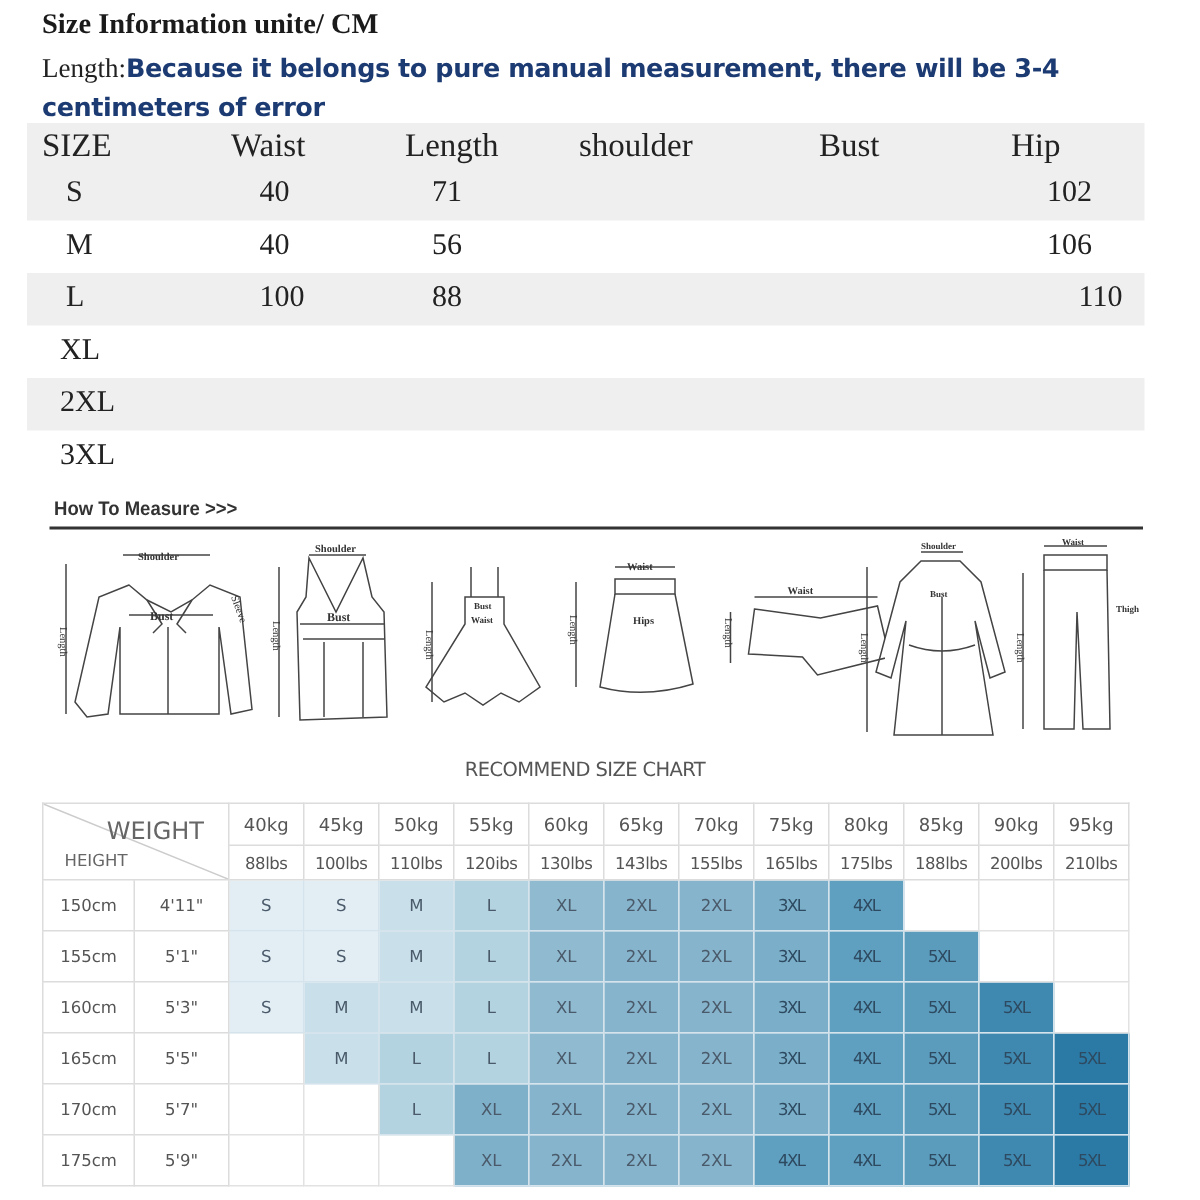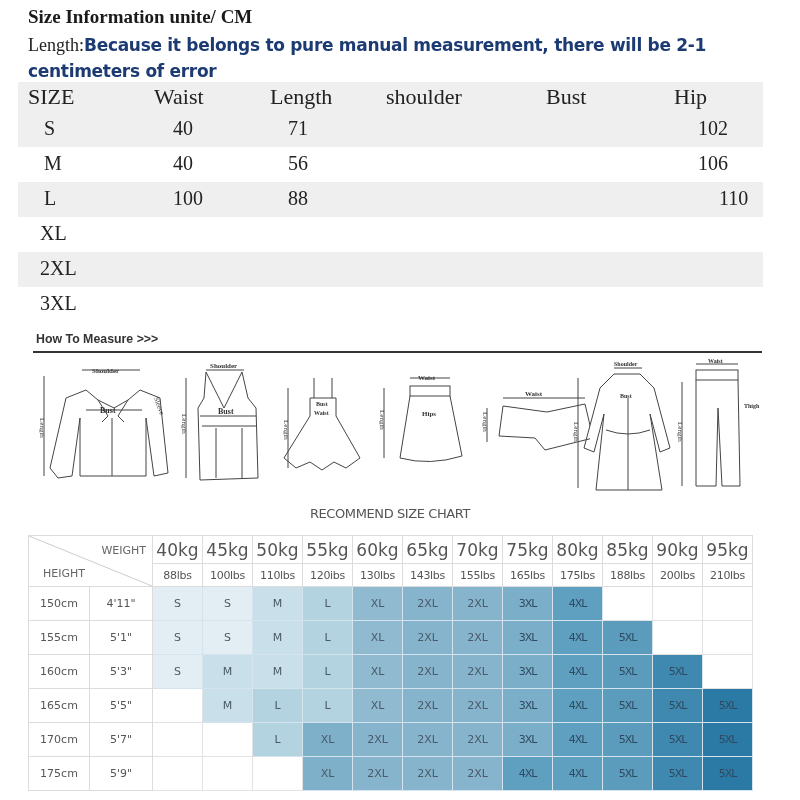--- a/index.html
+++ b/index.html
@@ -14,37 +14,37 @@
   .srow span{position:absolute;top:5px;}
   .hdr{font-size:22px;height:30px;}
   .hdr span{top:2px;}
   .htm{position:absolute;left:36px;top:331px;font-family:"Liberation Sans",sans-serif;font-weight:bold;font-size:13px;color:#333;transform:scaleX(0.95);transform-origin:left;}
   .rule{position:absolute;left:33px;top:351px;width:729px;height:2px;background:#333;}
   .diagrams{position:absolute;left:30px;top:358px;width:740px;height:135px;}
   .diagrams svg{position:absolute;top:0;}
   .rec-title{position:absolute;left:0;width:780px;top:506px;text-align:center;font-family:"DejaVu Sans",sans-serif;font-size:13px;color:#555;letter-spacing:-0.4px;}
   .grid{position:absolute;left:28px;top:535px;border-collapse:collapse;font-family:"DejaVu Sans",sans-serif;color:#555;}
   .grid td{border:1px solid #dcdcdc;text-align:center;padding:0;font-size:11px;}
-  .grid .kg td.w{height:27px;font-size:17px;}
+  .grid .kg td.w{height:27px;font-size:12px;}
   .grid .lb td.w{height:22px;font-size:11px;letter-spacing:-0.3px;}
   .grid tr.body td{height:33px;font-size:11px;}
   .grid td.corner{position:relative;width:123px;}
-  .corner .wt{position:absolute;right:6px;top:8px;font-size:11px;color:#666;}
+  .corner .wt{position:absolute;right:16px;top:8px;font-size:16px;color:#666;}
   .corner .ht{position:absolute;left:14px;bottom:6px;font-size:11px;color:#666;}
   .corner svg{position:absolute;left:0;top:0;}
   .grid td.hcm{width:60px;font-size:12px;}
   .grid td.hft{width:62px;font-size:11px;}
   .grid td.c{width:49px;color:#4a5a6a;border-color:#d5e4ec;}
 </style>
 </head>
 <body>
 
 <div class="title">Size Information unite/ CM</div>
 <div class="notes">
-  <span class="lbl">Length:</span><span class="txt">Because it belongs to pure manual measurement, there will be 2-1 centimeters of error</span>
+  <span class="lbl">Length:</span><span class="txt">Because it belongs to pure manual measurement, there will be 3-4 centimeters of error</span>
 </div>
 
 <div class="sizetable">
   <div class="srow hdr shade">
     <span style="left:10px">SIZE</span>
     <span style="left:136px">Waist</span>
     <span style="left:252px">Length</span>
     <span style="left:368px">shoulder</span>
     <span style="left:528px">Bust</span>
     <span style="left:656px">Hip</span>

